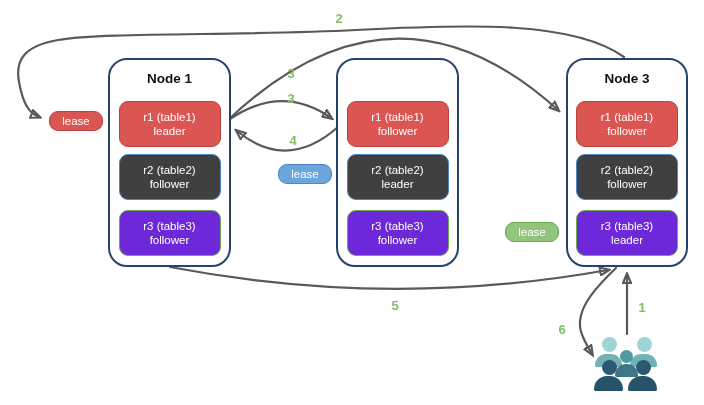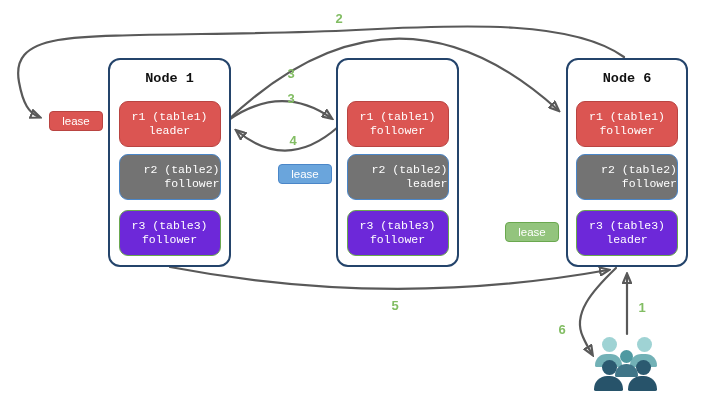--- a/index.html
+++ b/index.html
@@ -2,30 +2,30 @@
 <html><head>
 <meta charset="utf-8">
 <style>
   html,body{margin:0;padding:0;background:#ffffff;}
   body{font-family:"Liberation Sans","DejaVu Sans",sans-serif;}
   .stage{position:relative;width:704px;height:405px;background:#ffffff;overflow:hidden;}
   .arrows{position:absolute;left:0;top:0;width:704px;height:405px;z-index:1;}
   .arrows path{fill:none;stroke:#595959;stroke-width:2.2;stroke-linecap:round;}
 
   .node{position:absolute;top:58px;width:123px;height:209px;background:#ffffff;
-        border:2px solid #24446b;border-radius:12px;z-index:2;box-sizing:border-box;font-family:Liberation Mono, monospace;}
+        border:2px solid #24446b;border-radius:19px;z-index:2;box-sizing:border-box;}
   .node-title{text-align:center;font-weight:bold;font-size:13.5px;color:#111111;margin-top:11px;}
   .replica{position:absolute;left:50%;transform:translateX(-50%);width:102px;height:46px;
            border-radius:9px;color:#ffffff;display:flex;flex-direction:column;align-items:center;
            justify-content:center;font-size:11.5px;line-height:1.25;text-align:center;box-sizing:border-box;}
   .replica.red{background:#db5552;border:1.5px solid #b94441;}
-  .replica.blue{background:#737373;border:1.5px solid #4a86c8;align-items:flex-end;}
+  .replica.blue{background:#404040;border:1.5px solid #4a86c8;}
   .replica.green{background:#6d28d9;border:1.5px solid #6aa84f;}
 
-  .lease{position:absolute;width:54px;height:20px;border-radius:4px;color:#ffffff;
+  .lease{position:absolute;width:54px;height:20px;border-radius:9px;color:#ffffff;
          font-size:11.5px;display:flex;align-items:center;justify-content:center;z-index:2;box-sizing:border-box;}
   .lease.red{background:#db5552;border:1.5px solid #b94441;}
   .lease.blue{background:#6aa5dc;border:1.5px solid #4a86c8;}
   .lease.green{background:#93c47d;border:1.5px solid #6aa84f;}
 
   .num{position:absolute;color:#82bd63;font-weight:bold;font-size:13px;z-index:3;
        transform:translate(-50%,-50%);}
 
   .users{position:absolute;left:592px;top:332px;width:76px;height:62px;z-index:3;}
   .person{position:absolute;left:0;top:0;width:100%;height:100%;}
@@ -87,21 +87,21 @@
       <span>r2 (table2)</span>
       <span>leader</span>
     </div>
     <div class="replica green" style="top:150px;">
       <span>r3 (table3)</span>
       <span>follower</span>
     </div>
   </div>
 
   <div class="node" style="left:566px;width:122px;">
-    <div class="node-title">Node 6</div>
+    <div class="node-title">Node 3</div>
     <div class="replica red" style="top:41px;">
       <span>r1 (table1)</span>
       <span>follower</span>
     </div>
     <div class="replica blue" style="top:94px;">
       <span>r2 (table2)</span>
       <span>follower</span>
     </div>
     <div class="replica green" style="top:150px;">
       <span>r3 (table3)</span>

